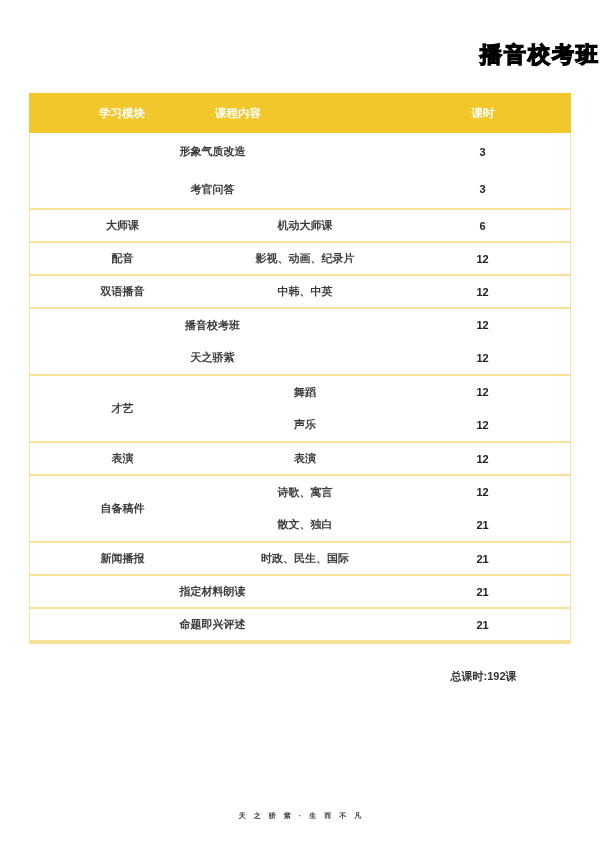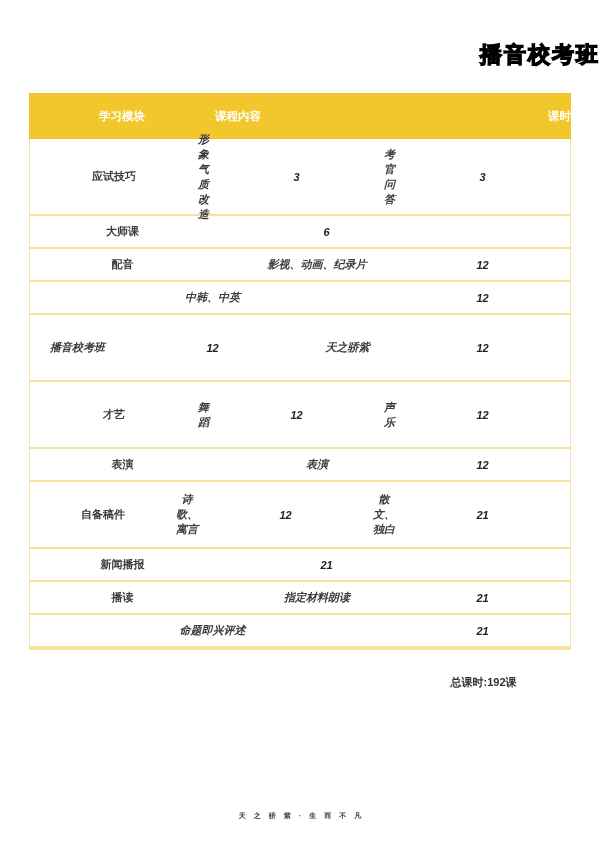--- a/index.html
+++ b/index.html
@@ -23,48 +23,48 @@
     text-align:right;
     font-size:22px;font-weight:900;letter-spacing:2px;
     color:#000;
     -webkit-text-stroke:1.3px #000;
   }
   .course-table{
     position:absolute;left:29px;top:93px;width:542px;
   }
   .thead{
     display:flex;align-items:center;
-    height:46px;
+    height:40px;
     background:var(--accent);
     color:var(--header-text);
     font-size:11.5px;font-weight:700;
   }
   .col-module{width:186px;text-align:center;}
   .col-content{flex:1;text-align:left;}
-  .col-hours{width:176px;text-align:right;}
+  .col-hours{width:176px;text-align:center;}
   .tbody{
     border-left:1px solid var(--divider);
     border-right:1px solid var(--divider);
     border-bottom:2px solid var(--divider);
   }
   .group{
     display:flex;align-items:stretch;
     border-bottom:2px solid var(--divider);
     color:var(--body-text);
     font-size:11px;font-weight:700;
   }
-  .group.rows-1{height:33px;gap:24px;}
+  .group.rows-1{height:33px;}
   .group.rows-2{height:67px;}
   .group.rows-2.first{height:77px;}
   .module-cell{
     width:185px;
     display:flex;align-items:center;justify-content:center;
     text-align:center;
   }
-  .rows{flex:1;display:flex;flex-direction:row;font-style:italic;}
+  .rows{flex:1;display:flex;flex-direction:column;}
   .row{flex:1;display:flex;align-items:center;}
   .content-cell{flex:1;text-align:center;}
   .hours-cell{width:175px;text-align:center;color:#222;}
   .total-row{
     display:flex;align-items:center;height:39px;
   }
   .total-spacer{flex:1;}
   .total-label{
     width:175px;text-align:center;
     font-size:11px;font-weight:700;color:#333;margin-top:25px;
@@ -87,50 +87,51 @@
   <div class="course-table">
 
     <div class="thead">
       <div class="col-module">学习模块</div>
       <div class="col-content">课程内容</div>
       <div class="col-hours">课时</div>
     </div>
 
     <div class="tbody" id="tbody">
         <div class="group rows-2 first">
-    <div class="module-cell">应试技巧</div>
     <div class="rows">
             <div class="row">
     <div class="content-cell">形象气质改造</div>
     <div class="hours-cell">3</div>
   </div>
             <div class="row">
     <div class="content-cell">考官问答</div>
     <div class="hours-cell">3</div>
   </div>
           </div>
   </div>
         <div class="group rows-1">
     <div class="module-cell">大师课</div>
     <div class="rows">
             <div class="row">
+    <div class="content-cell">机动大师课</div>
     <div class="hours-cell">6</div>
   </div>
           </div>
   </div>
         <div class="group rows-1">
     <div class="module-cell">配音</div>
     <div class="rows">
             <div class="row">
     <div class="content-cell">影视、动画、纪录片</div>
     <div class="hours-cell">12</div>
   </div>
           </div>
   </div>
         <div class="group rows-1">
+    <div class="module-cell">双语播音</div>
     <div class="rows">
             <div class="row">
     <div class="content-cell">中韩、中英</div>
     <div class="hours-cell">12</div>
   </div>
           </div>
   </div>
         <div class="group rows-2">
     <div class="rows">
             <div class="row">
@@ -175,26 +176,26 @@
             <div class="row">
     <div class="content-cell">散文、独白</div>
     <div class="hours-cell">21</div>
   </div>
           </div>
   </div>
         <div class="group rows-1">
     <div class="module-cell">新闻播报</div>
     <div class="rows">
             <div class="row">
-    <div class="hours-cell">21</div>
-  </div>
-          </div>
-  </div>
-        <div class="group rows-1">
-    <div class="module-cell">播读</div>
+    <div class="content-cell">时政、民生、国际</div>
+    <div class="hours-cell">21</div>
+  </div>
+          </div>
+  </div>
+        <div class="group rows-1">
     <div class="rows">
             <div class="row">
     <div class="content-cell">指定材料朗读</div>
     <div class="hours-cell">21</div>
   </div>
           </div>
   </div>
         <div class="group rows-1">
     <div class="rows">
             <div class="row">

